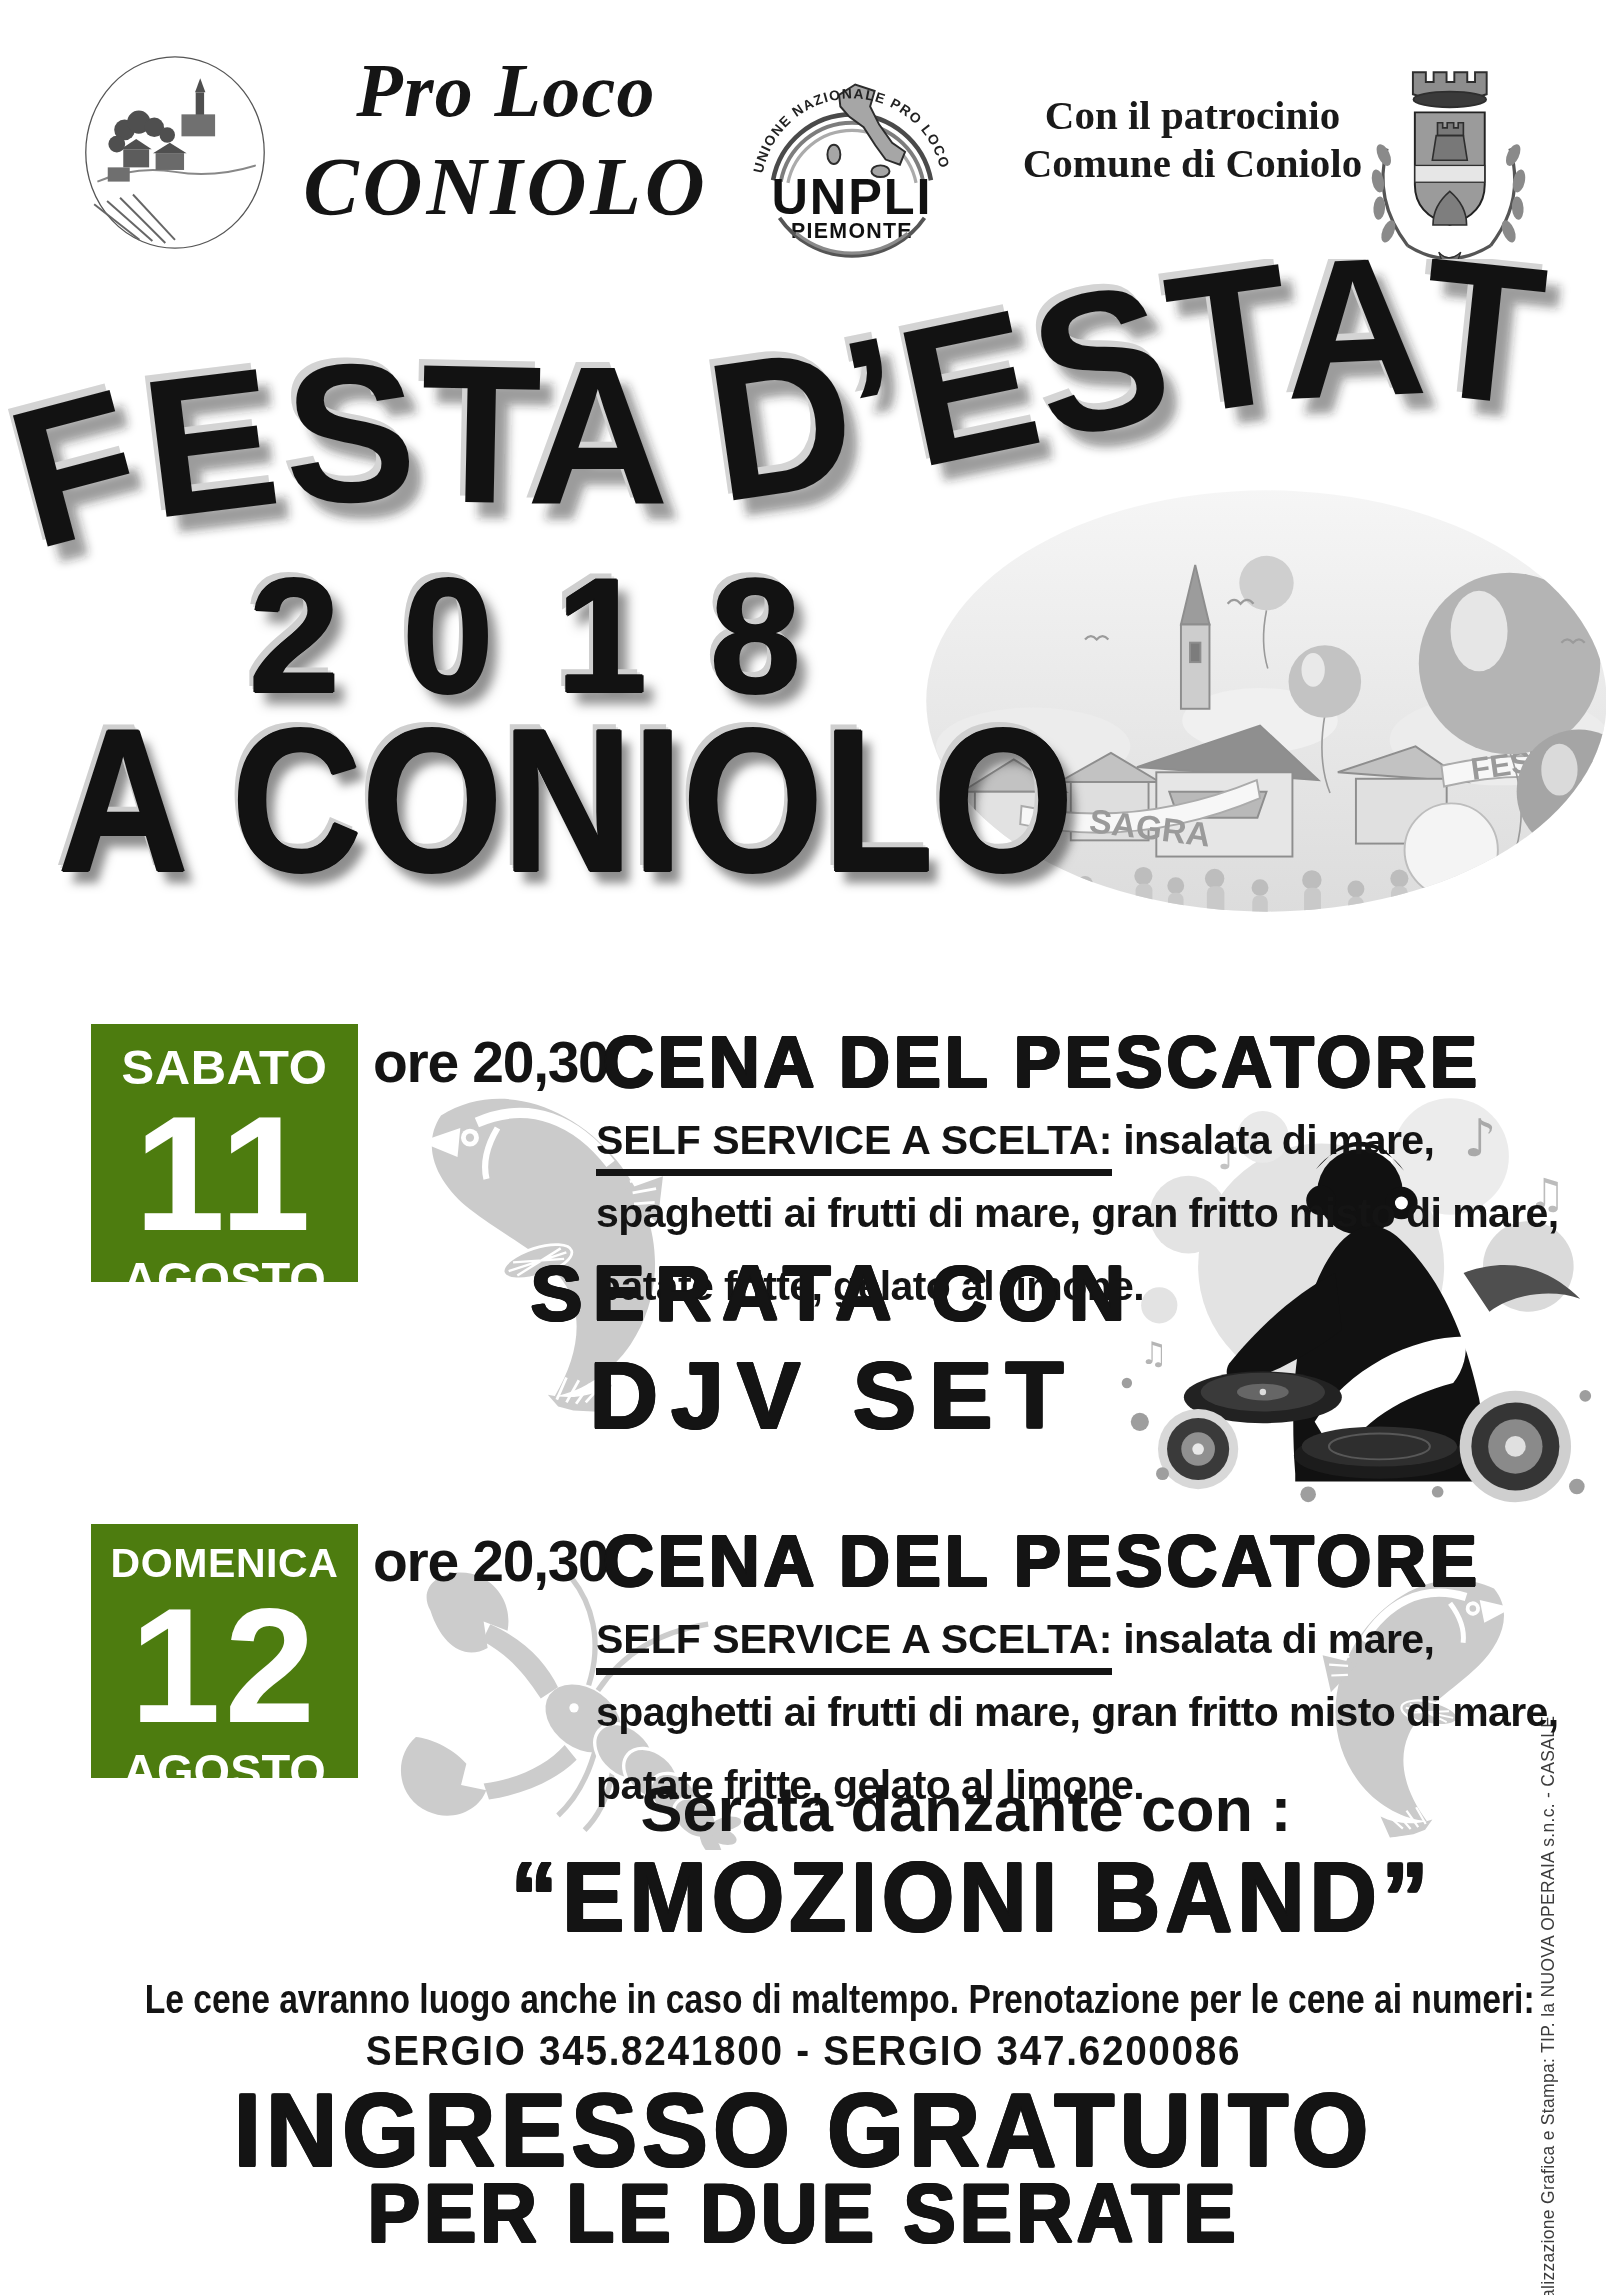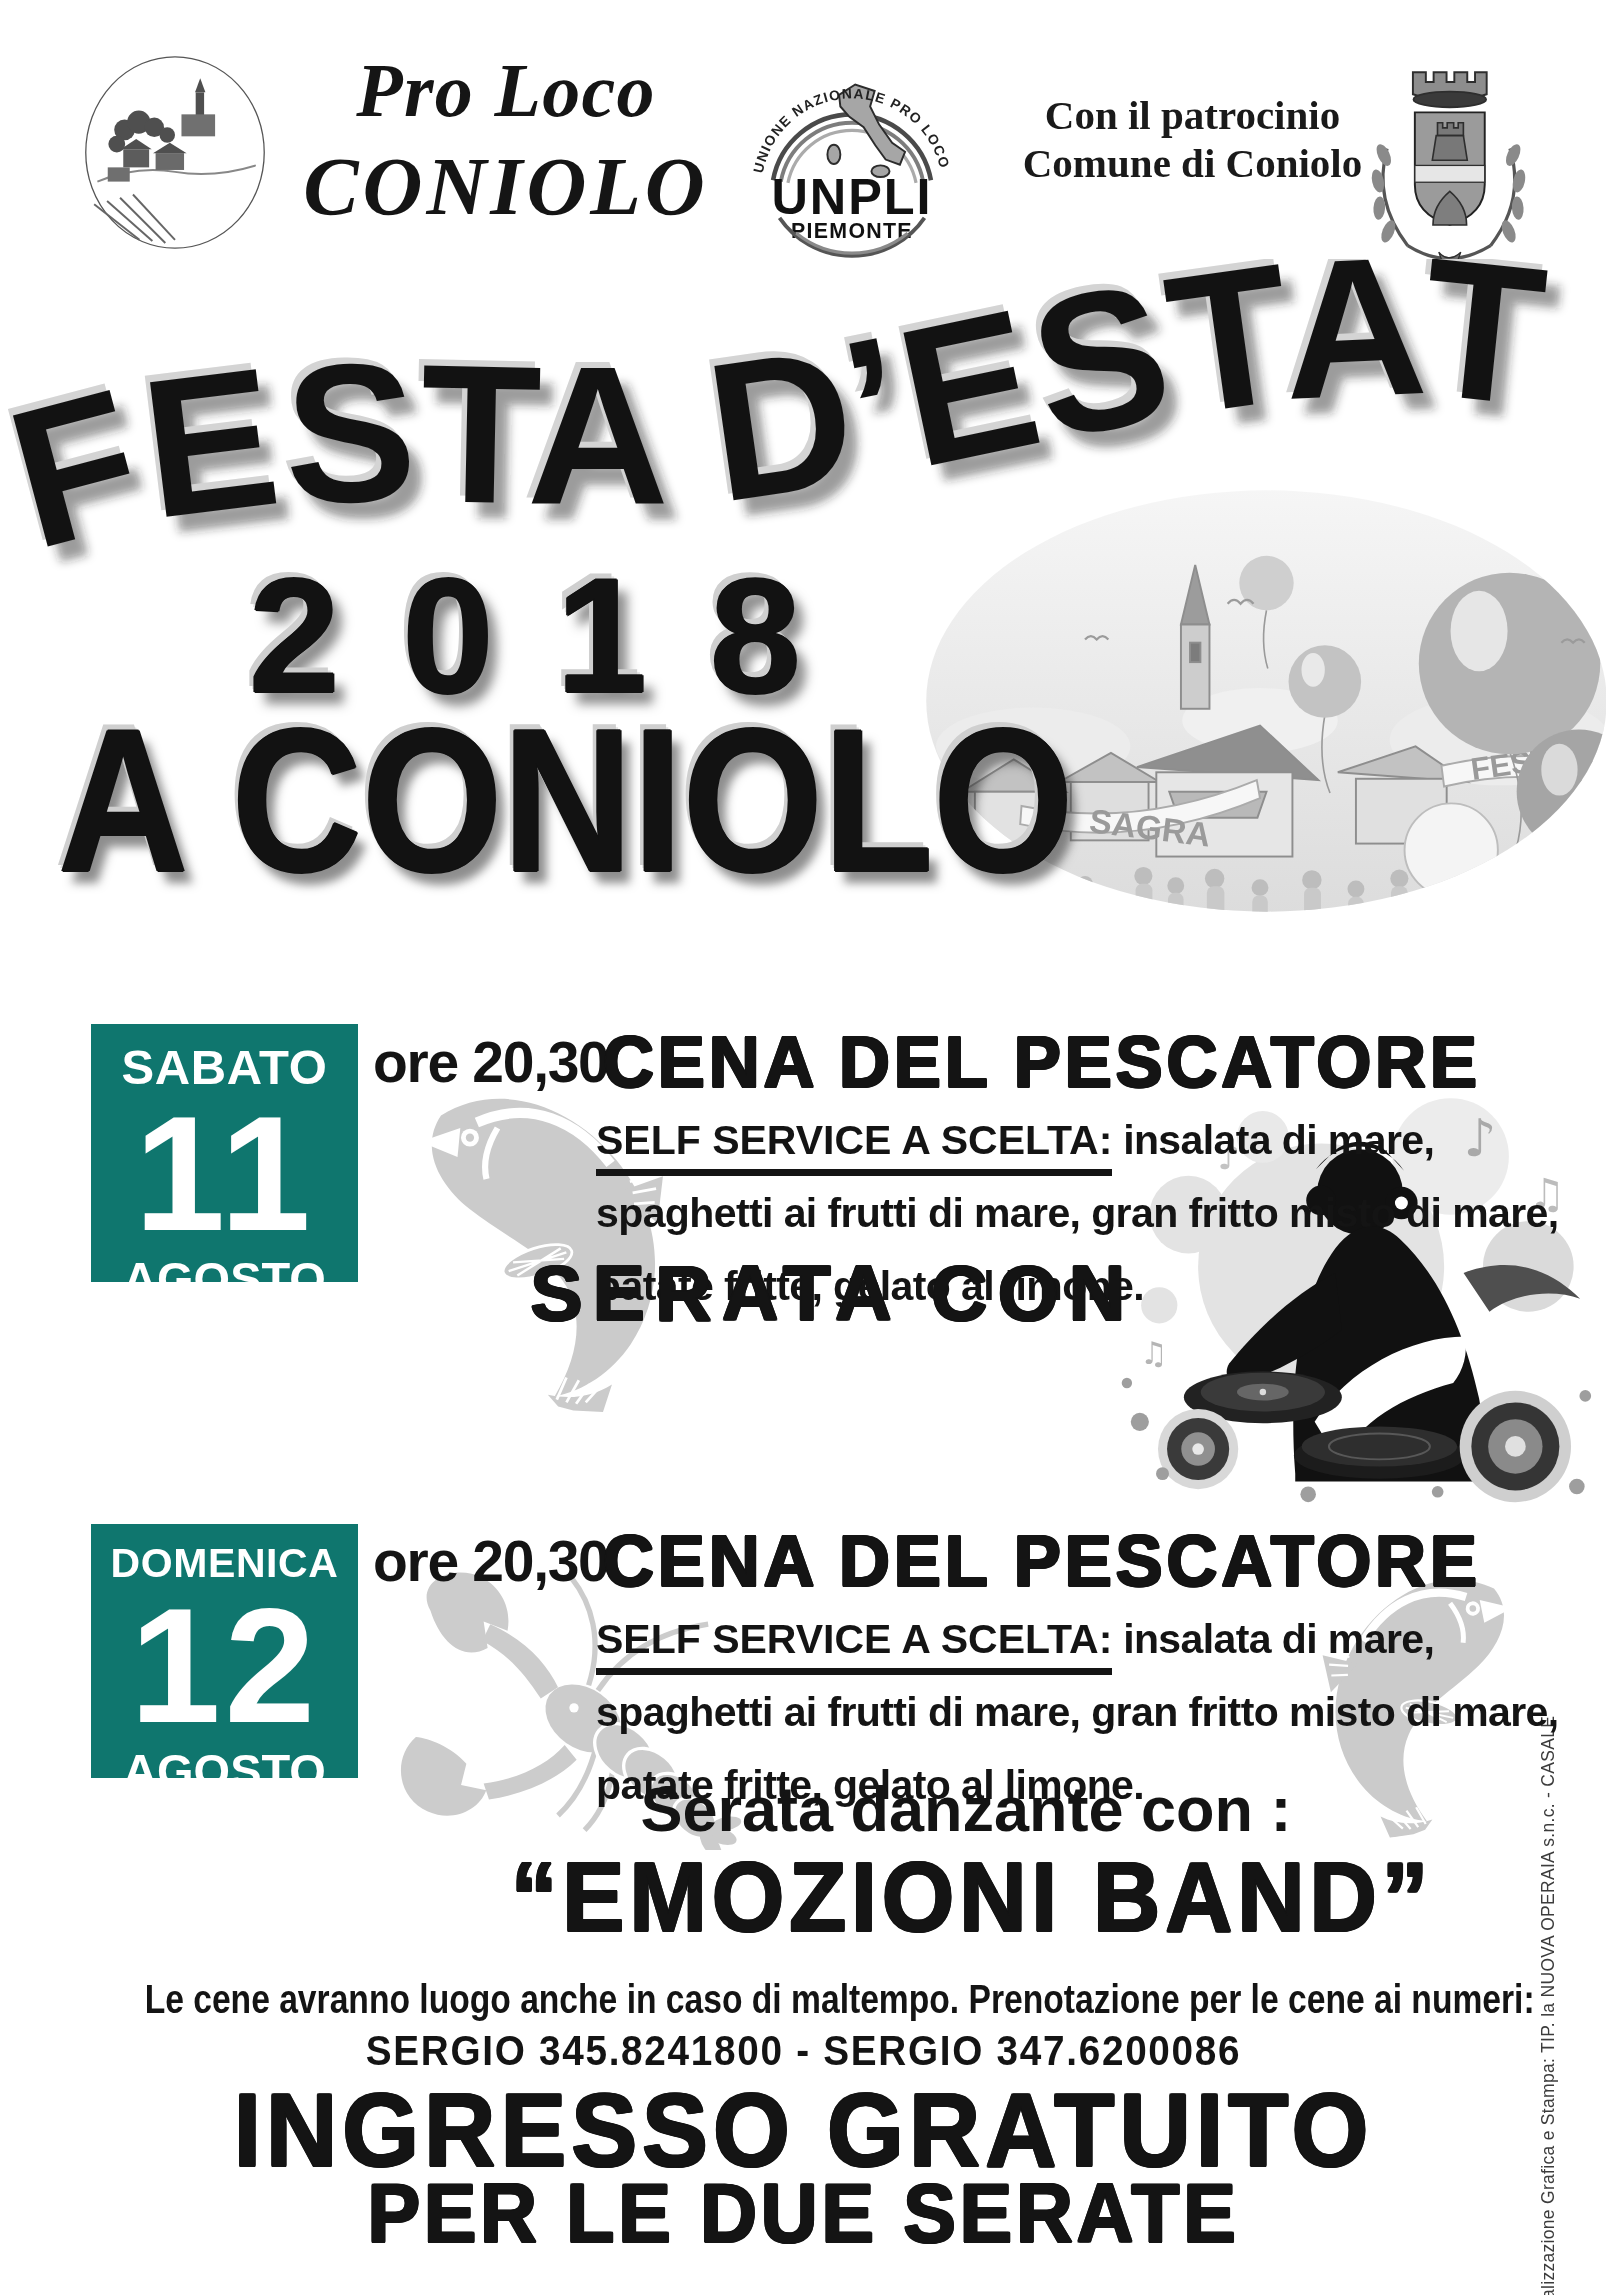--- a/index.html
+++ b/index.html
@@ -7,21 +7,21 @@
     width:1607px;height:2295px;position:relative;background:#ffffff;
     font-family:"Liberation Sans",sans-serif;color:#141414;overflow:hidden;
   }
   .abs{position:absolute;}
   .serif{font-family:"Liberation Serif",serif;}
   .fat{text-shadow:1.3px 0 0 currentColor,-1.3px 0 0 currentColor,0 1.3px 0 currentColor,0 -1.3px 0 currentColor,1px 1px 0 currentColor,-1px -1px 0 currentColor,1px -1px 0 currentColor,-1px 1px 0 currentColor;}
   .t3d{color:#121212;
     text-shadow:1.3px 0 0 currentColor,-1.3px 0 0 currentColor,0 1.3px 0 currentColor,0 -1.3px 0 currentColor,
       -5.2px -5.8px 0 #cfcfcf,-2.6px -3.2px 0 #e3e3e3,10.4px 11.7px 10.4px rgba(50,50,50,.55);}
   .daybox{
-    left:91px;width:267px;background:#0f766e;color:#ffffff;z-index:3;
+    left:91px;width:267px;background:#4d7c0f;color:#ffffff;z-index:3;
     display:flex;flex-direction:column;align-items:center;justify-content:space-between;
     padding:19.4px 0 22px 0;box-sizing:border-box;text-align:center;line-height:1;
   }
   .day{font-size:49px;font-weight:700;letter-spacing:0.6px;}
   .day.small{font-size:41px;}
   .date{font-size:163px;font-weight:700;letter-spacing:3.9px;}
   .month{font-size:47px;font-weight:700;}
   .ore{font-size:57px;font-weight:700;line-height:1;letter-spacing:-1.3px;text-align:center;}
   .cena{font-size:72px;font-weight:700;line-height:1;letter-spacing:3.9px;transform:scaleX(.98);transform-origin:left top;white-space:nowrap;}
   .menu{width:946px;font-size:41px;font-weight:700;line-height:73px;letter-spacing:-0.6px;z-index:2;white-space:nowrap;}
@@ -302,20 +302,21 @@
       <circle cx="320" cy="672" r="12"></circle>
     <circle cx="520" cy="668" r="9"></circle>
       <circle cx="735" cy="660" r="12"></circle>
       <circle cx="748" cy="520" r="9"></circle>
     <circle cx="40" cy="500" r="8"></circle>
   </g>
 </svg>
 
 <div class="abs showline" style="left:402px;top:1254px;width:862px;">
   <div class="fat" style="font-size:78px;letter-spacing:10.4px;">SERATA CON</div>
+  <div class="fat" style="font-size:95px;letter-spacing:13px;margin-top:15.5px;">DJV SET</div>
 </div>
 
 <div class="abs daybox" style="top:1524px;height:254px;">
   <div class="day small">DOMENICA</div>
   <div class="date">12</div>
   <div class="month">AGOSTO</div>
 </div>
 
 <div class="abs ore" style="left:373px;top:1533px;z-index:2;">ore 20,30</div>
 <div class="abs cena fat" style="left:603px;top:1525px;z-index:2;">CENA DEL PESCATORE</div>

